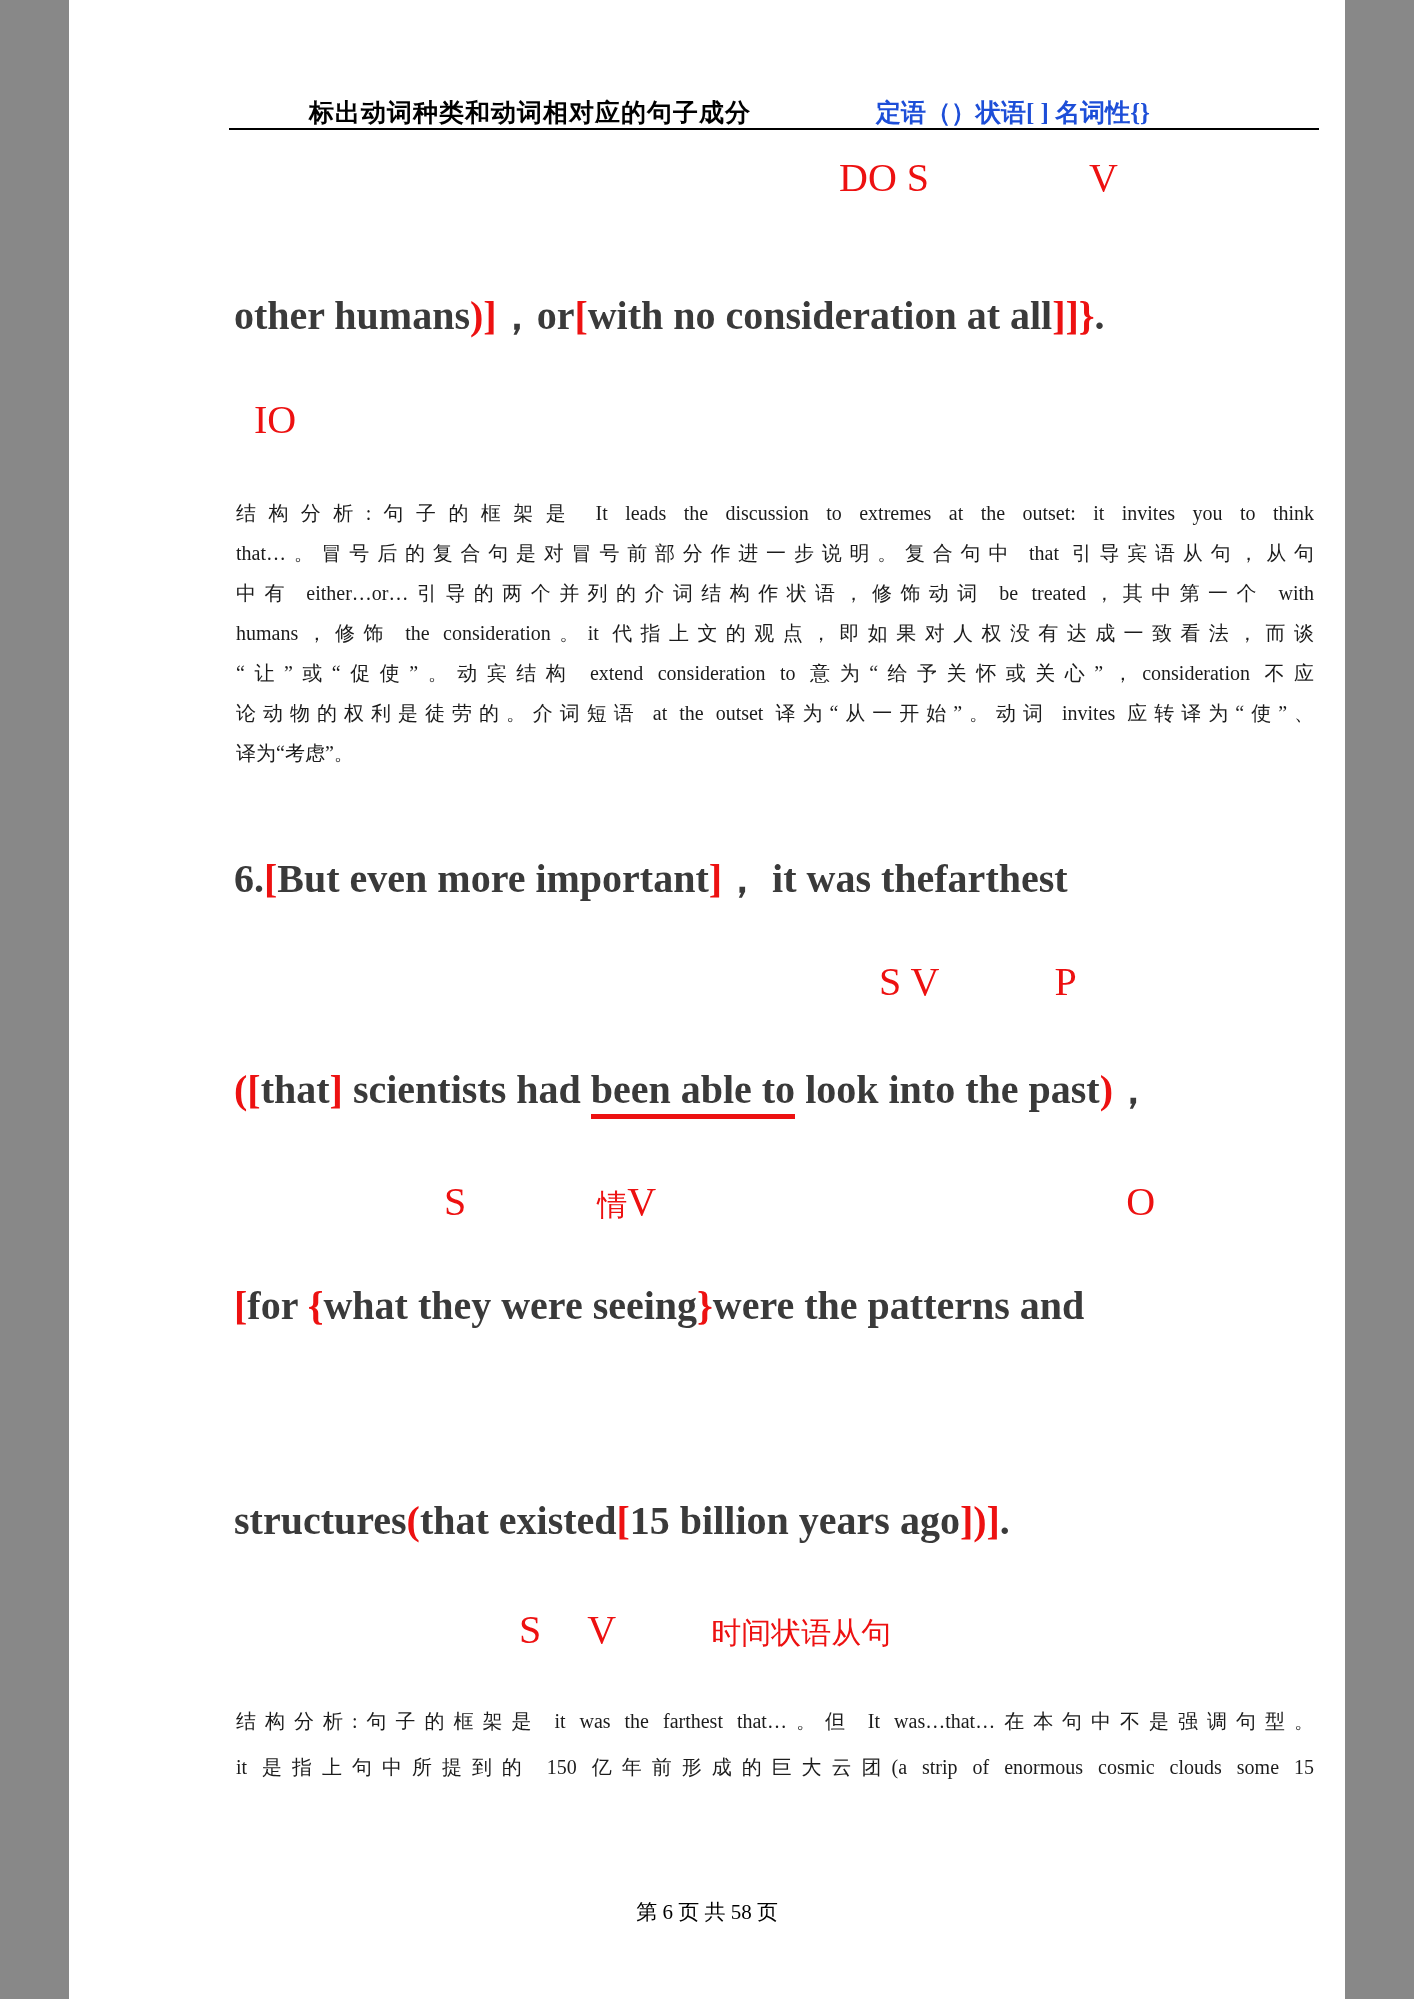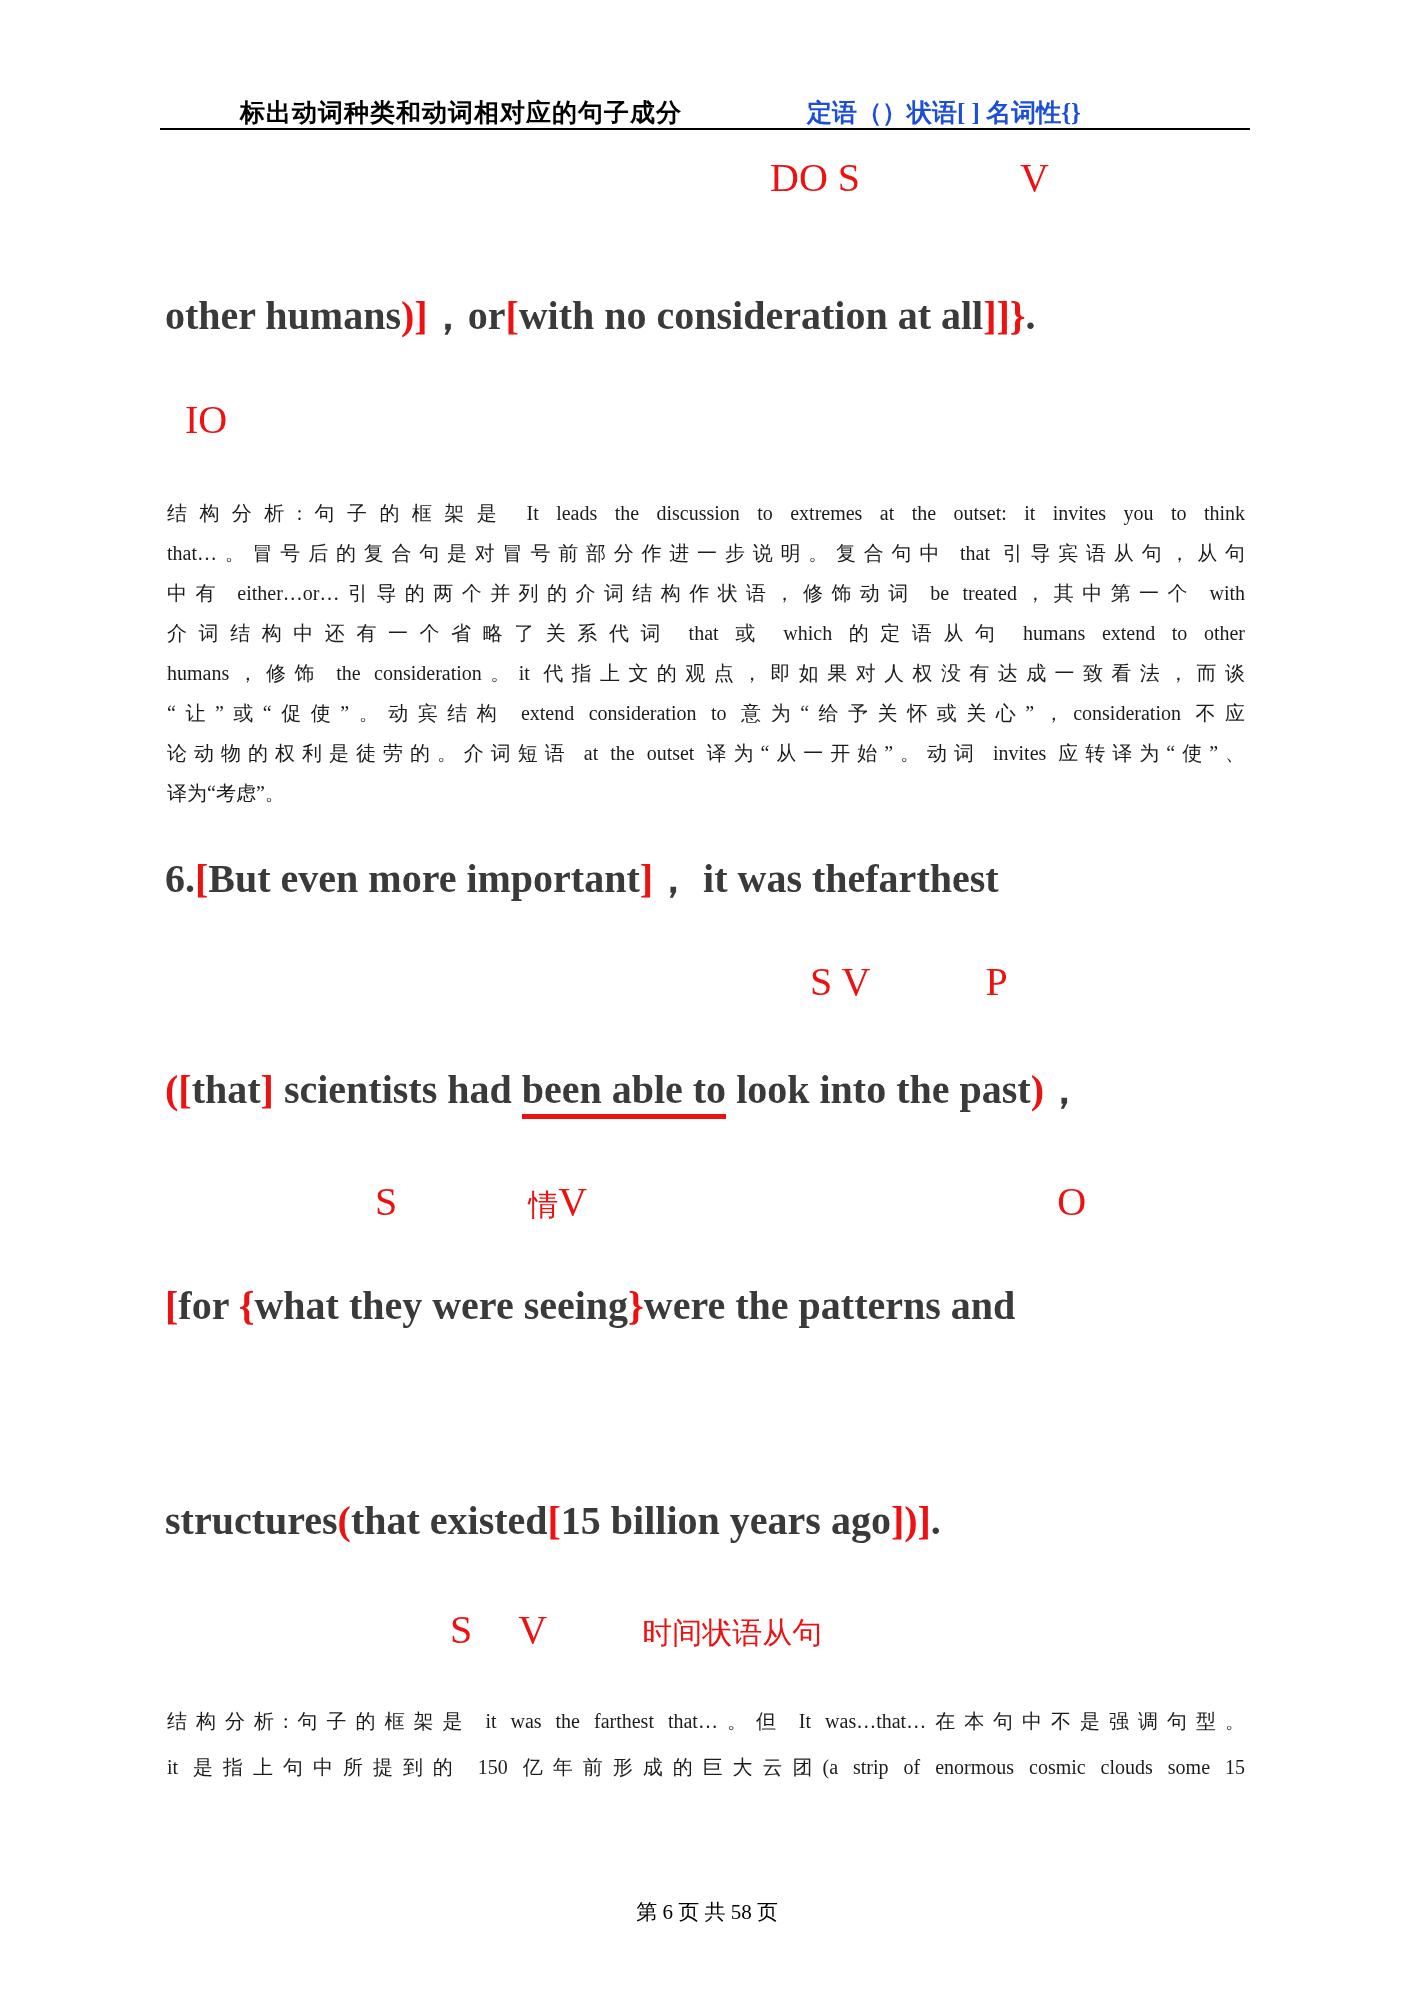--- a/index.html
+++ b/index.html
@@ -3,21 +3,21 @@
 <meta charset="utf-8">
 <style>
   :root{
     --red:#ed1111;
     --sentence-ink:#3a3a3a;
     --body-ink:#1c1c1c;
   }
   html,body{margin:0;padding:0;background:#888;}
   .page{
     position:relative;
-    width:1414px;height:1999px;
+    width:1276px;height:1999px;
     margin:0 auto;
     background:#ffffff;
     font-family:"Liberation Serif","DejaVu Serif",serif;
     overflow:hidden;
   }
   
   .hdr-left{
     position:absolute;top:96px;left:240px;
     font-size:25px;font-weight:bold;color:#000;
     letter-spacing:1px;white-space:nowrap;
@@ -80,21 +80,20 @@
   <div class="anno" style="top:156px;"><span style="margin-left: 605px;">DO S</span><span style="margin-left: 160px;">V</span></div>
 
   <div class="sent" style="top:292px;"><span>other humans</span><span class="red">)]</span><span>，</span><span>or</span><span class="red">[</span><span>with no consideration at all</span><span class="red">]]}</span><span>.</span></div>
 
   <div class="anno" style="top:398px;text-align:center;"><span style="margin-left: 20px;">IO</span></div>
 
   <div class="para" style="top:493px;">
       <div class="para-line">结构分析:句子的框架是 It leads the discussion to extremes at the outset: it invites you to think</div>
       <div class="para-line">that…。冒号后的复合句是对冒号前部分作进一步说明。复合句中 that 引导宾语从句，从句</div>
       <div class="para-line">中有 either…or…引导的两个并列的介词结构作状语，修饰动词 be treated，其中第一个 with</div>
-      <div class="para-line">介词结构中还有一个省略了关系代词 that 或 which 的定语从句 humans extend to other</div>
       <div class="para-line">humans，修饰 the consideration。it 代指上文的观点，即如果对人权没有达成一致看法，而谈</div>
       <div class="para-line">“让”或“促使”。动宾结构 extend consideration to 意为“给予关怀或关心”，consideration 不应</div>
       <div class="para-line">论动物的权利是徒劳的。介词短语 at the outset 译为“从一开始”。动词 invites 应转译为“使”、</div>
       <div class="para-line last">译为“考虑”。</div>
     </div>
 
   <div class="sent" style="top:855px;"><span>6.</span><span class="red">[</span><span>But even more important</span><span class="red">]</span><span>， it was thefarthest</span></div>
 
   <div class="anno" style="top:960px;"><span style="margin-left: 645px;">S V</span><span style="margin-left: 115px;">P</span></div>
 

